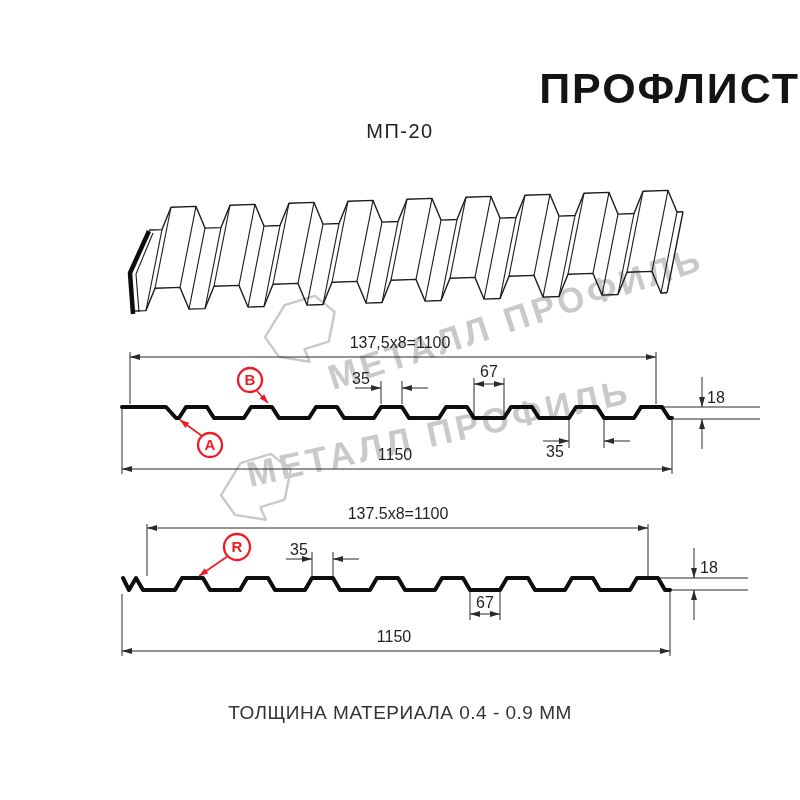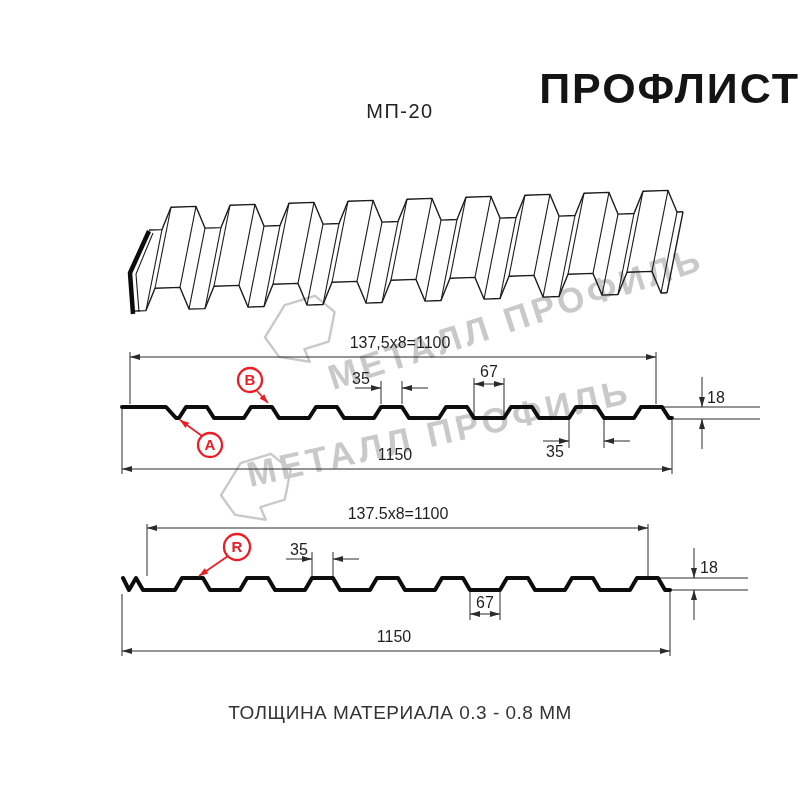--- a/index.html
+++ b/index.html
@@ -1,21 +1,21 @@
 <!DOCTYPE html>
 <html style="--red: #ed1c24; --wm: #c9c9c9;"><head>
 <meta charset="utf-8">
 <style>
   html,body{margin:0;padding:0;background:#ffffff;}
   .page{position:relative;width:800px;height:800px;background:#fff;overflow:hidden;
         font-family:"Liberation Sans",sans-serif;}
   .page svg{position:absolute;left:0;top:0;}
   .title{position:absolute;top:64px;left:0;width:100%;text-align:right;
          font-weight:700;font-size:43px;letter-spacing:2px;color:#141414;}
-  .subtitle{position:absolute;top:100px;left:0;width:100%;text-align:center;
+  .subtitle{position:absolute;top:120px;left:0;width:100%;text-align:center;
             font-weight:400;font-size:20px;letter-spacing:1.5px;color:#222;}
   .footer{position:absolute;top:702px;left:0;width:100%;text-align:center;
           font-weight:400;font-size:19px;letter-spacing:.5px;color:#333;}
   
   .thin{stroke:#2b2b2b;stroke-width:1;fill:none;}
   .arrow{fill:#2b2b2b;stroke:none;}
   .profile{stroke:#0d0d0d;stroke-width:4;fill:none;stroke-linejoin:round;stroke-linecap:round;}
   .t3d{stroke:#1c1c1c;stroke-width:1.4;fill:none;stroke-linejoin:round;}
   .conn{stroke:#1c1c1c;stroke-width:1.1;fill:none;}
   .edge3d{stroke:#0d0d0d;stroke-width:4.5;fill:none;stroke-linejoin:round;}
@@ -188,14 +188,14 @@
         </g>
       <g>
         <circle class="circle-label" cx="237" cy="547" r="13"></circle>
         <text class="label-text" text-anchor="middle" x="237" y="552">R</text>
       </g>
     </g>
   </svg>
 
   <div class="title">ПРОФЛИСТ</div>
   <div class="subtitle">МП-20</div>
-  <div class="footer">ТОЛЩИНА МАТЕРИАЛА 0.3 - 0.8 ММ</div>
+  <div class="footer">ТОЛЩИНА МАТЕРИАЛА 0.4 - 0.9 ММ</div>
 </div>
 
 </body></html>

